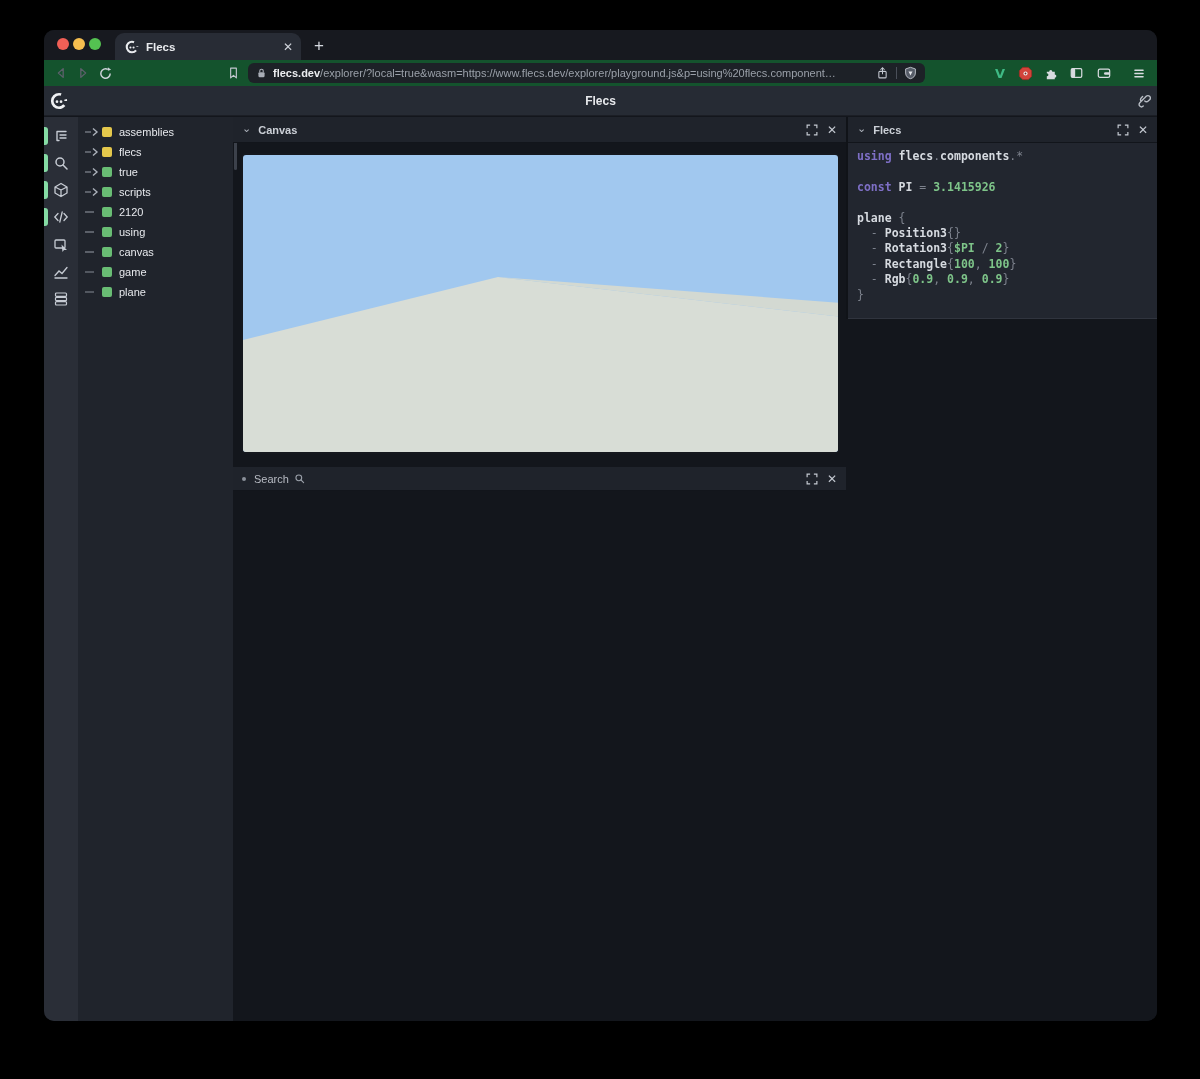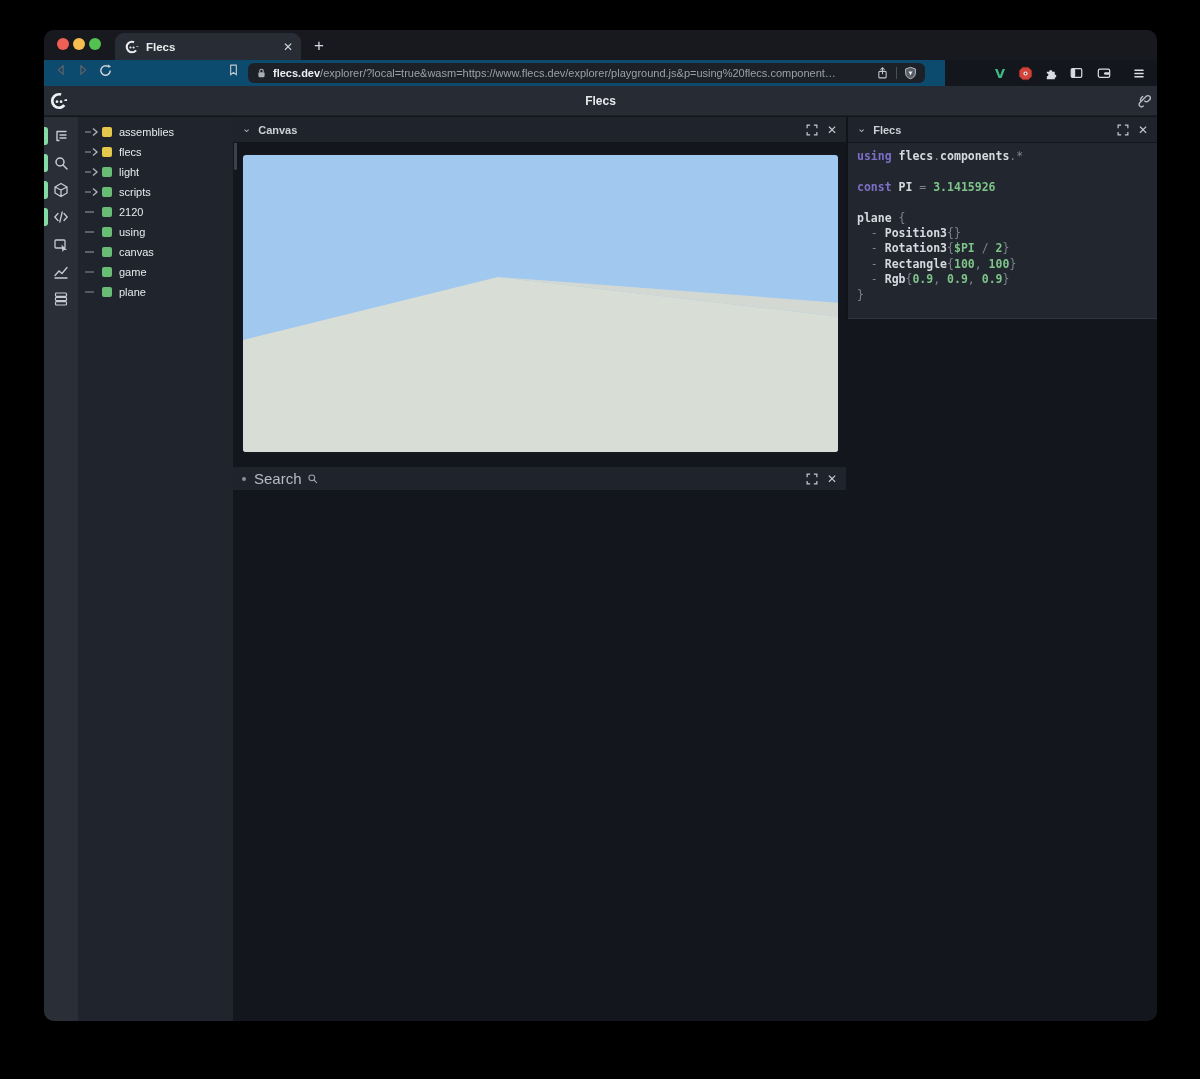--- a/index.html
+++ b/index.html
@@ -12,21 +12,21 @@
   .tl { position:absolute; top:8px; width:12px; height:12px; border-radius:50%; }
   .tl.r { left:13px; background:#f05f56; }
   .tl.y { left:29px; background:#f6be4f; }
   .tl.g { left:45px; background:#54c251; }
   .tab { position:absolute; left:71px; top:3px; width:186px; height:27px; background:#282c35; border-radius:9px 9px 0 0; display:flex; align-items:center; padding:0 8px 0 10px; }
   .tab-title { color:#e9ebee; font-size:11.5px; font-weight:bold; margin-left:7px; flex:1; }
   .tab-close { color:#cfd3da; font-size:12px; cursor:default; }
   .newtab { position:absolute; left:262px; top:3px; width:26px; height:26px; color:#d6dae0; font-size:17px; display:flex; align-items:center; justify-content:center; }
 
   
-  .navbar { position:absolute; left:0; top:30px; width:901px; height:26px; background:#0c4a6e; display:flex; }
+  .navbar { position:absolute; left:0; top:30px; width:1113px; height:26px; background:#14532d; display:flex; align-items:center; }
   .nav-ic { display:flex; align-items:center; justify-content:center; width:22px; height:20px; flex:none; }
   .urlbar { position:absolute; left:204px; top:3px; width:677px; height:20px; background:#1d2127; border-radius:6px; display:flex; align-items:center; padding:0 8px; }
   .url-text { flex:1; font-size:11px; color:#9aa0a9; white-space:nowrap; overflow:hidden; margin-left:6px; }
   .url-text b { color:#eceef1; font-weight:bold; }
   .url-sep { width:1px; height:12px; background:#4a4f59; margin:0 7px; }
   .ext { position:absolute; top:3px; width:22px; height:20px; display:flex; align-items:center; justify-content:center; }
   .v-ext { color:#3fba85; font-weight:bold; font-size:13px; font-family:"DejaVu Sans",sans-serif; }
 
   
   .appheader { position:absolute; left:0; top:56px; width:1113px; height:30px; background:#262b34; border-bottom:1px solid #1b1e25; }
@@ -51,21 +51,21 @@
   .panel-header { height:26px; background:#1f232b; border-bottom:1px solid #12151b; display:flex; align-items:center; padding:0 9px; }
   .ph-chev { color:#aeb3bc; font-size:11px; margin-right:7px; transform:translateY(-1px); }
   .ph-title { color:#ccd0d7; font-size:11px; font-weight:bold; flex:1; }
   .ph-icons { display:flex; align-items:center; gap:9px; }
   .ph-x { color:#c4c9d1; font-size:12px; }
 
   .canvas-panel { position:absolute; left:0; top:0; width:613px; }
   .scene-wrap { position:absolute; left:8px; top:36px; width:599px; height:301px; border-radius:5px; overflow:hidden; border:2px solid #15181e; }
   .search-header { position:absolute; left:0; top:350px; width:613px; height:24px; background:#1f232b; border-bottom:1px solid #12151b; display:flex; align-items:center; padding:0 9px; }
   .sh-dot { width:4px; height:4px; border-radius:50%; background:#8a8f99; margin-right:8px; }
-  .sh-title { color:#b7bbc3; font-size:15px; margin-right:5px; }
+  .sh-title { color:#b7bbc3; font-size:11px; margin-right:5px; }
 
   .editor-panel { position:absolute; left:613px; top:0; width:311px; border-left:2px solid #101318; }
   .editor-body { background:#22262f; border-bottom:1px solid #30343e; padding:6px 8px 14px 9px; min-height:176px; }
   .code { font-family:"DejaVu Sans Mono",monospace; font-size:11.5px; font-weight:bold; line-height:15.4px; white-space:pre; }
   .code .t-k { color:#7e6fc6;margin-top:24px; }
   .code .t-i { color:#d6dae0; }
   .code .t-p { color:#7d828d; font-weight:normal; }
   .code .t-n { color:#7ec489; }
 
   svg { display:block; }
@@ -254,21 +254,21 @@
               <span class="lbl">flecs</span>
             </div>
             <div class="trow">
               <span class="exp">
                 <svg width="15" height="10" viewBox="0 0 15 10">
                   <path d="M0 5 H6" stroke="#6f747e" stroke-width="1.3"></path>
                   <path d="M8 1.5 L12 5 L8 8.5" fill="none" stroke="#aab0b9" stroke-width="1.4"></path>
                 </svg>
               </span>
               <span class="sq" style="background: rgb(105, 189, 116);"></span>
-              <span class="lbl">light</span>
+              <span class="lbl">true</span>
             </div>
             <div class="trow">
               <span class="exp">
                 <svg width="15" height="10" viewBox="0 0 15 10">
                   <path d="M0 5 H6" stroke="#6f747e" stroke-width="1.3"></path>
                   <path d="M8 1.5 L12 5 L8 8.5" fill="none" stroke="#aab0b9" stroke-width="1.4"></path>
                 </svg>
               </span>
               <span class="sq" style="background: rgb(105, 189, 116);"></span>
               <span class="lbl">scripts</span>

